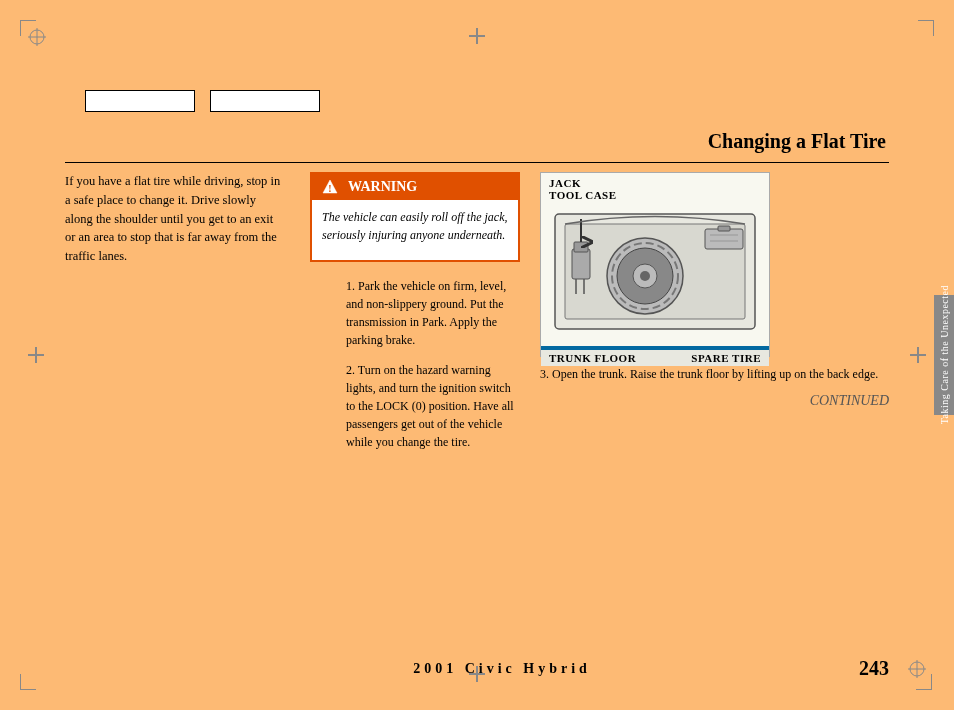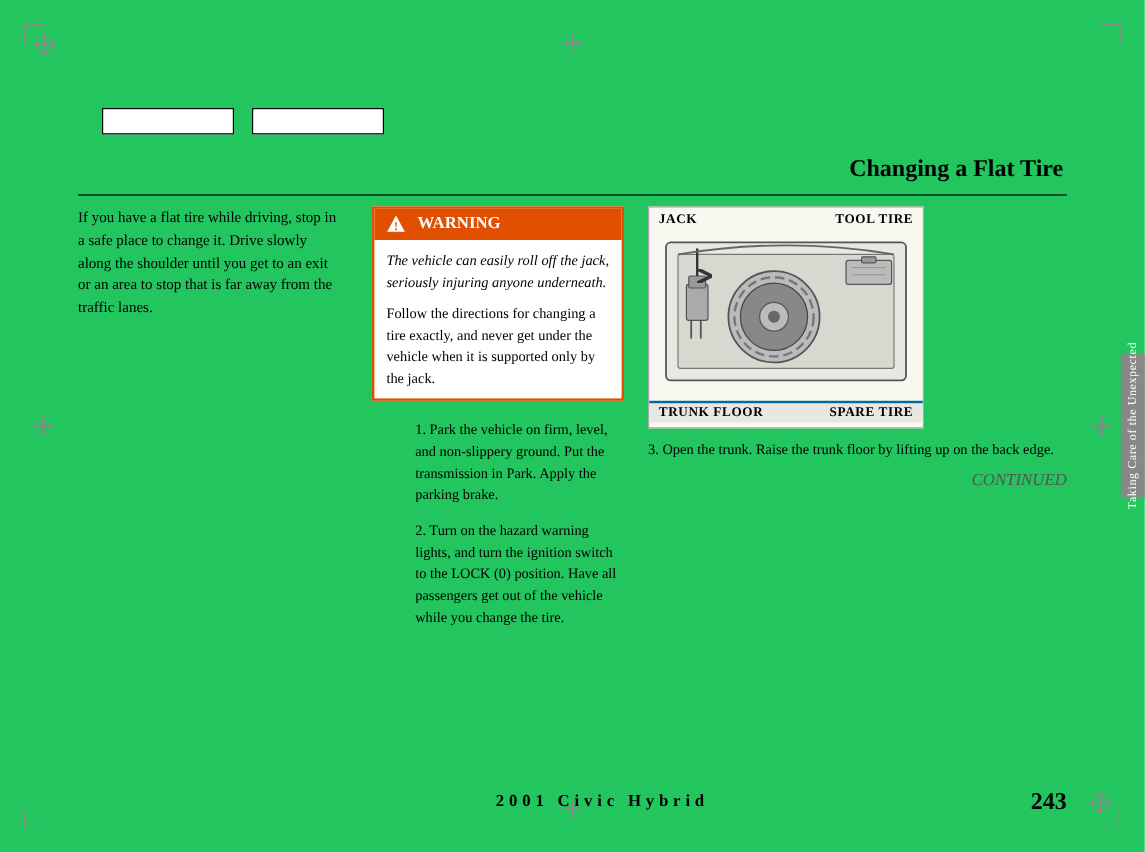--- a/index.html
+++ b/index.html
@@ -11,21 +11,21 @@
       font-size: 13px;
       color: #000;
       overflow: hidden;
       position: relative;
     }
 
     .page {
       width: 954px;
       height: 710px;
       position: relative;
-      background: #22c55e;
+      background: #fdba74;
       padding: 37px 30px;
     }
 
     .crosshair {
       position: absolute;
       width: 16px;
       height: 16px;
     }
     .crosshair::before {
       content: '';
@@ -179,38 +179,39 @@
       margin-bottom: 8px;
     }
 
     .diagram-labels-top {
       display: flex;
       justify-content: space-between;
       padding: 4px 8px 0;
       font-size: 11px;
       font-weight: bold;
       letter-spacing: 0.5px;
+      flex-direction: column;
     }
 
     .diagram-inner {
       width: 100%;
       height: 145px;
       display: flex;
       align-items: center;
       justify-content: center;
     }
 
     .diagram-labels-bottom {
       display: flex;
       justify-content: space-between;
       padding: 2px 8px;
       font-size: 11px;
       font-weight: bold;
       letter-spacing: 0.5px;
-      border-top: 2px solid #0369a1;
+      border-top: 4px solid #0369a1;
       background: #e8e8e0;
     }
 
     
     .right-text {
       font-size: 12px;
       line-height: 1.5;
     }
     .right-step {
       margin-bottom: 10px;
@@ -319,40 +320,39 @@
           <span style="display:inline-block; position:relative; width:16px; height:16px; margin-right:4px;">
             <svg width="16" height="16" viewBox="0 0 16 16">
               <polygon points="8,1 15,14 1,14" fill="white" stroke="white" stroke-width="0.5"></polygon>
               <text x="8" y="13" text-anchor="middle" font-size="10" font-weight="bold" fill="#e05000">!</text>
             </svg>
           </span>
           <span>WARNING</span>
         </div>
         <div class="warning-body">
           <p style="margin-bottom:8px;font-style:italic;">The vehicle can easily roll off the jack, seriously injuring anyone underneath.</p>
-          <p>Follow the directions for changing a tire exactly, and never get under the vehicle when it is supported only by the jack.</p>
         </div>
       </div>
 
       <div class="steps">
         <div class="step">
           <span>1. <span>Park the vehicle on firm, level, and non-slippery ground. Put the transmission in Park. Apply the parking brake.</span></span>
         </div>
         <div class="step">
           <span>2. <span>Turn on the hazard warning lights, and turn the ignition switch to the LOCK (0) position. Have all passengers get out of the vehicle while you change the tire.</span></span>
         </div>
       </div>
     </div>
 
     <div class="right-col">
 
       <div class="diagram-container">
         <div class="diagram-labels-top">
           <span>JACK</span>
-          <span>TOOL TIRE</span>
+          <span>TOOL CASE</span>
         </div>
         <div class="diagram-inner">
 
           <svg class="trunk-svg" viewBox="0 0 210 140">
 
             <rect x="5" y="10" width="200" height="115" rx="4" fill="#e8e8e0" stroke="#555" stroke-width="1.5"></rect>
 
             <rect x="15" y="20" width="180" height="95" rx="2" fill="#d8d8d0" stroke="#777" stroke-width="1"></rect>
 
             <circle cx="95" cy="72" r="38" fill="#bbb" stroke="#555" stroke-width="1.5"></circle>

